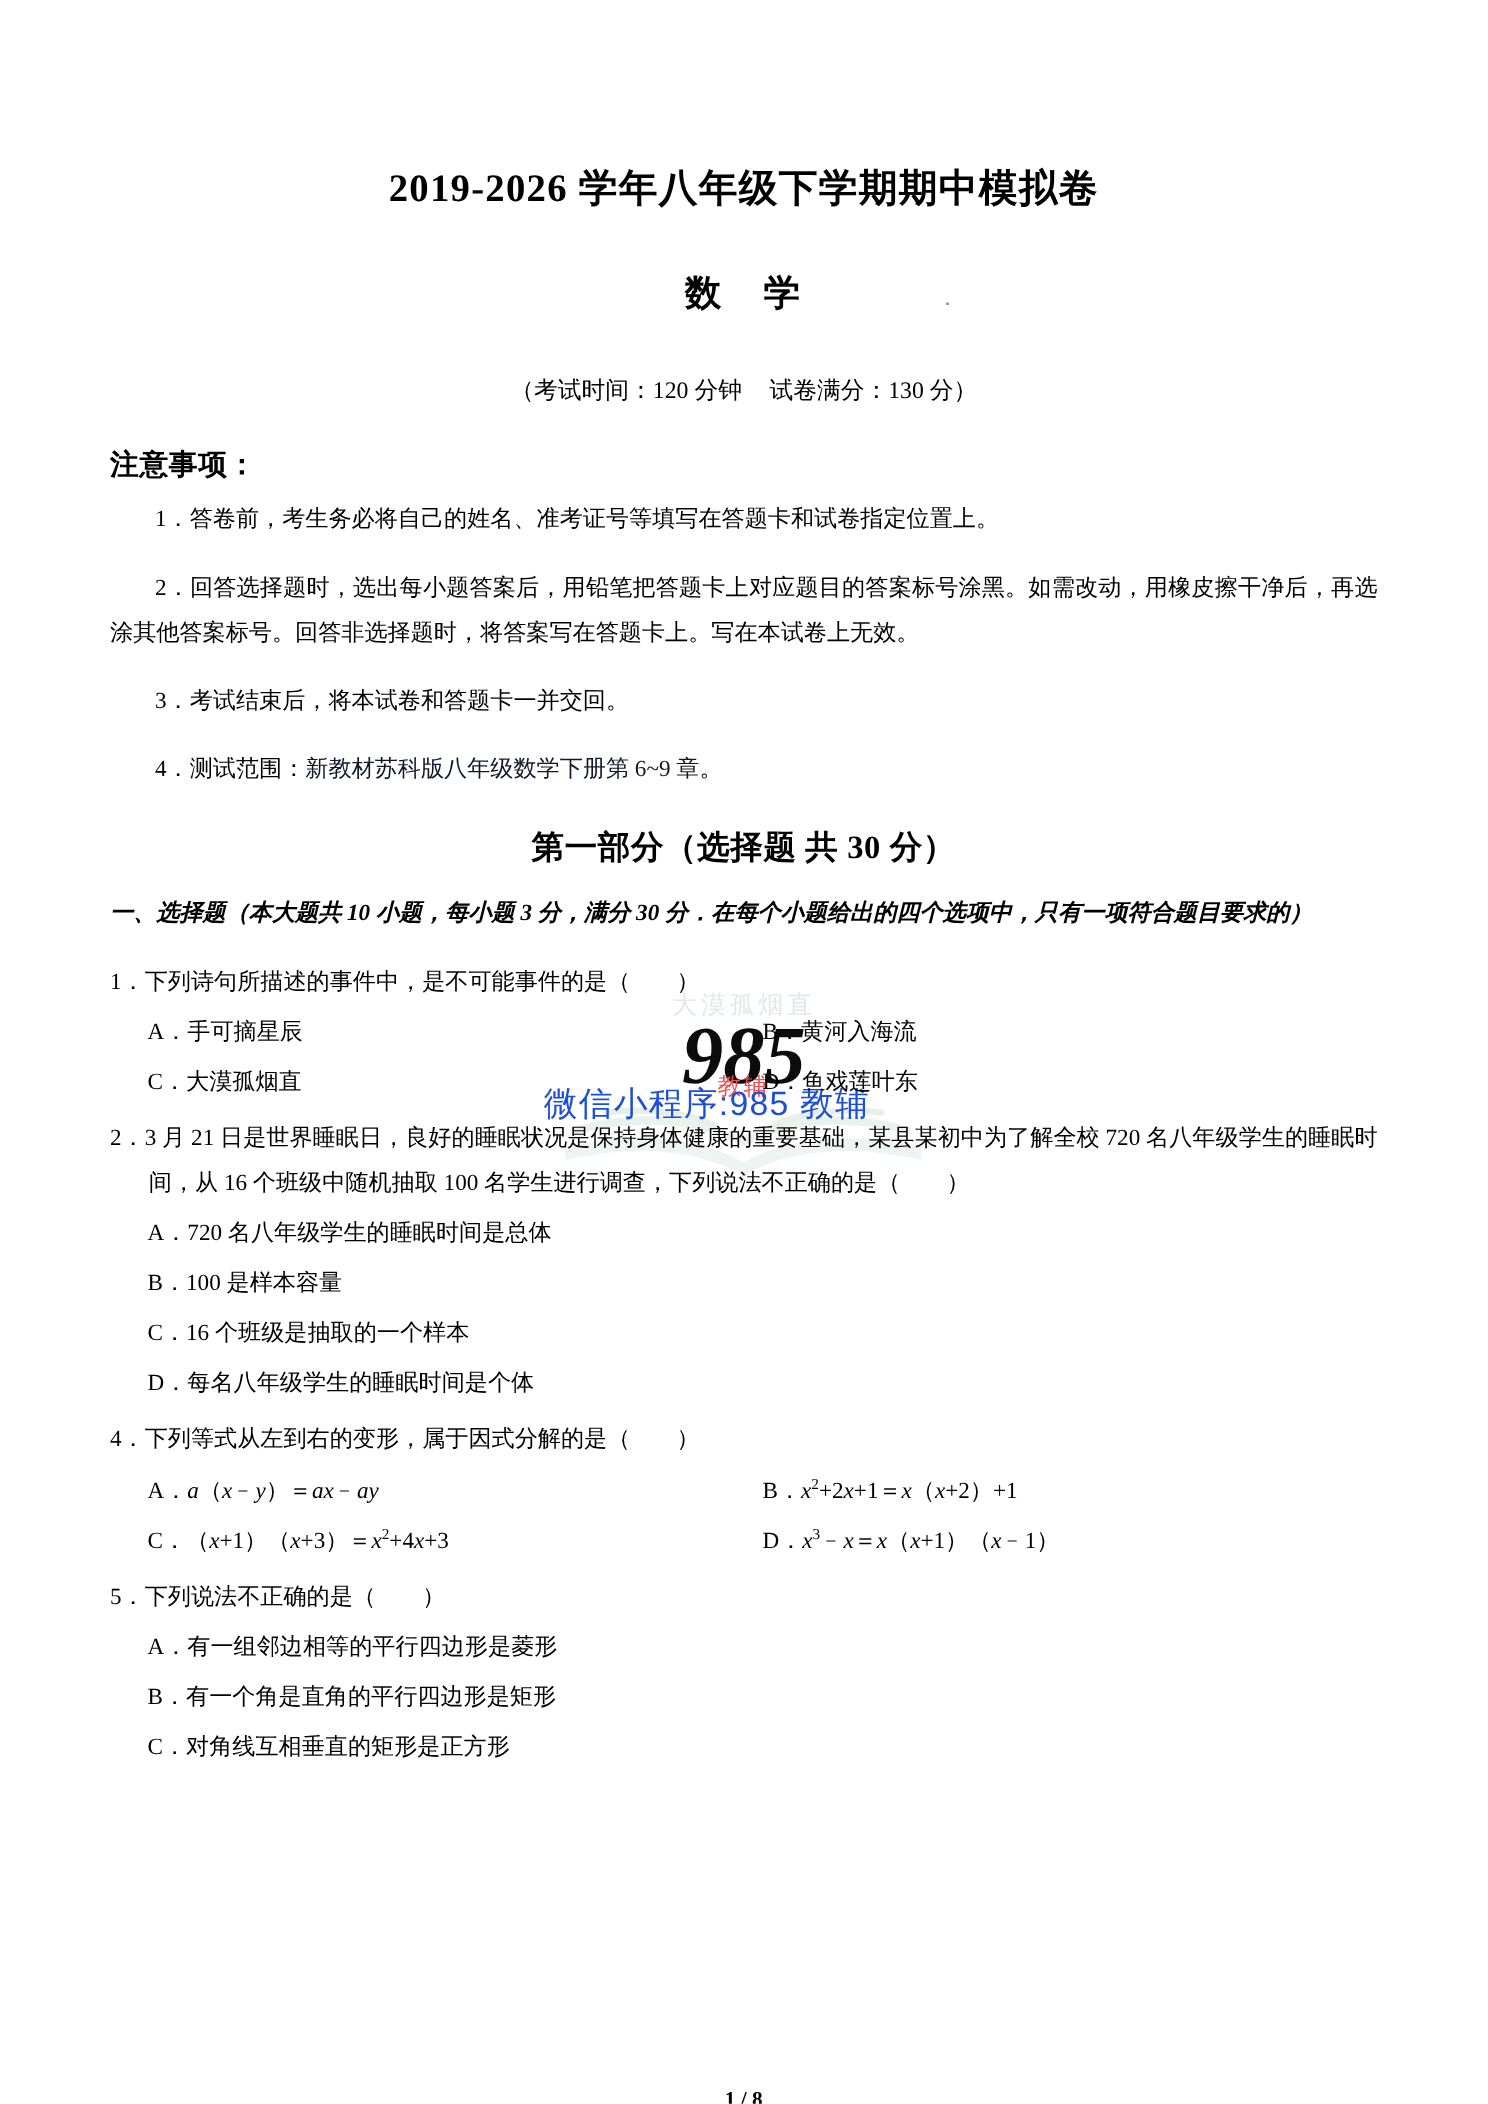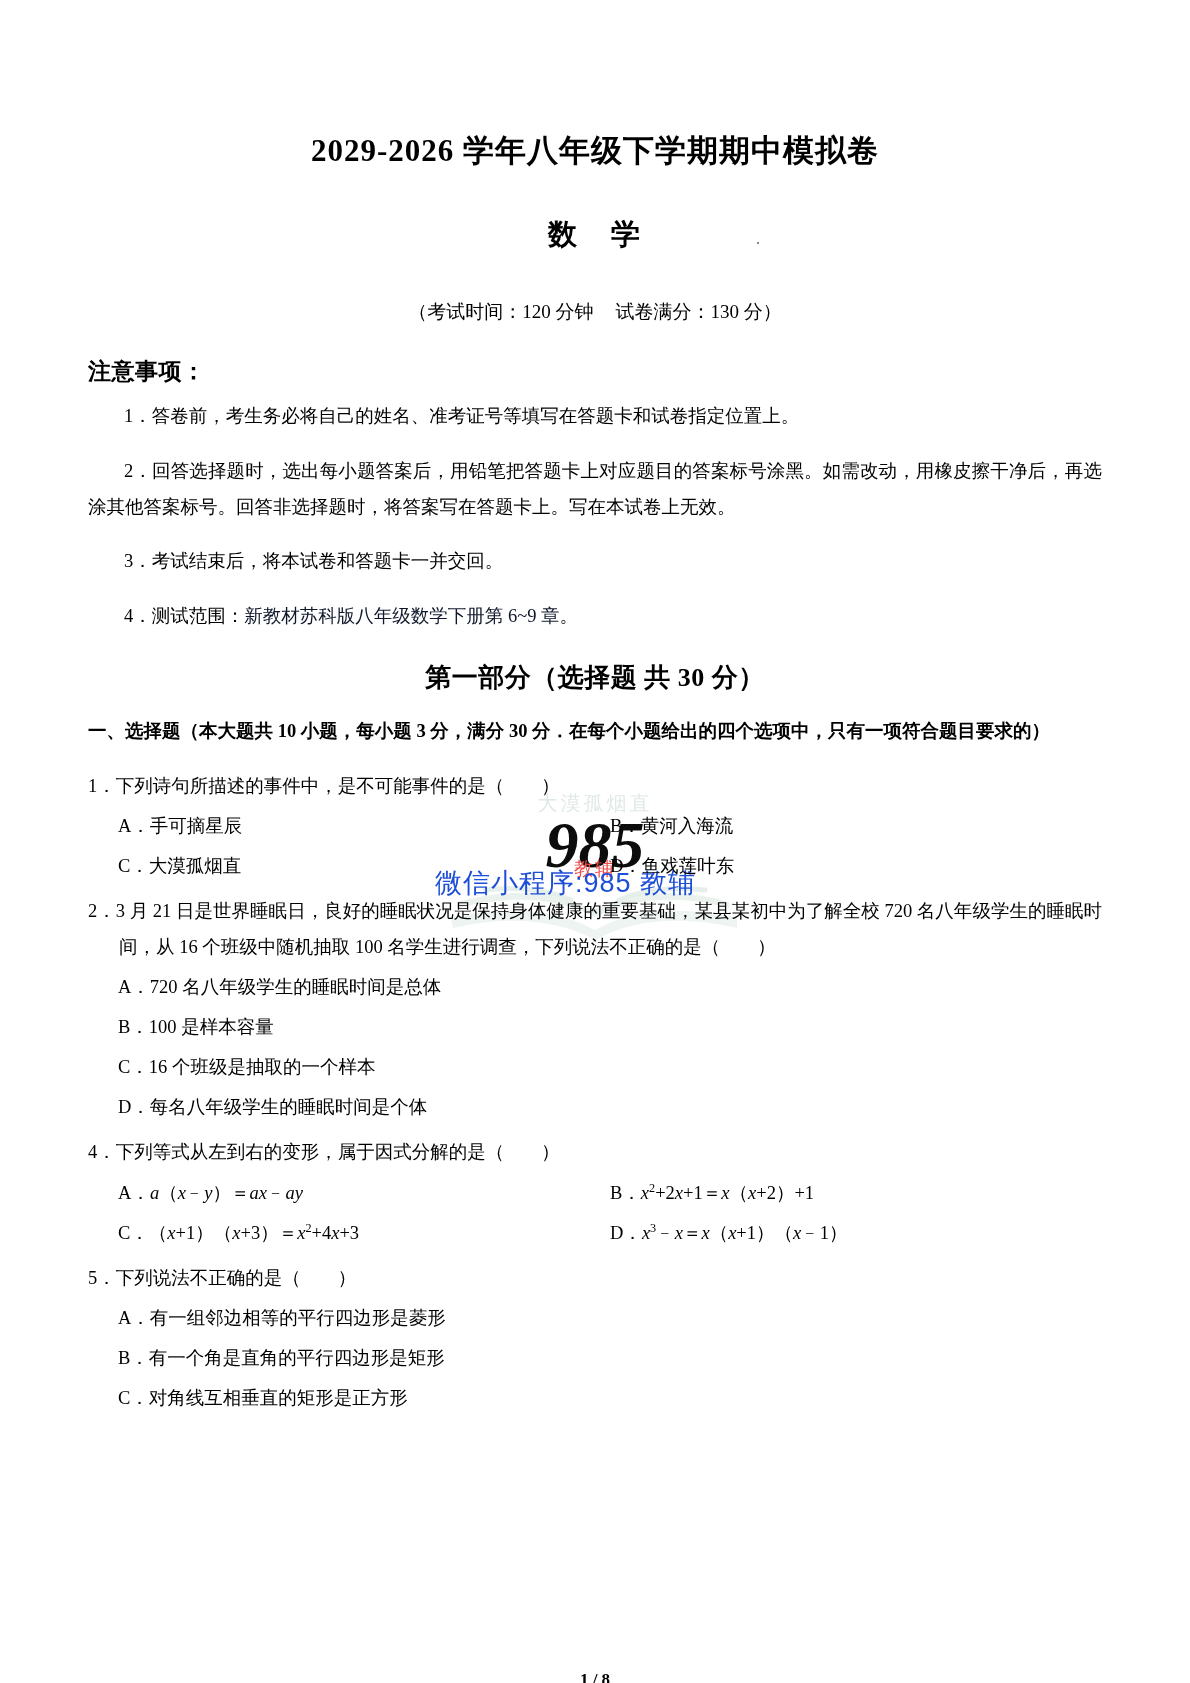--- a/index.html
+++ b/index.html
@@ -135,20 +135,21 @@
     font-size: 26px;
     font-weight: bold;
     margin-top: 26px;
     letter-spacing: 0.5px;
   }
   .group-intro {
     font-size: 18.5px;
     font-weight: bold;
     line-height: 1.95;
     text-align: justify;
+    font-style: italic;
   }
 
   .q {
     font-size: 18.5px;
     line-height: 1.95;
     margin-top: 9px;
     text-align: justify;
   }
   .q-stem { }
   .hang {
@@ -206,21 +207,21 @@
         </svg>
       </div>
     </div>
     <div class="wm-diag">微信小程序:985 教辅</div>
   </div>
 
   <div class="dot-top"></div>
 
   <div class="content">
 
-    <h1 class="title">2029-2026 学年八年级下学期期中模拟卷</h1>
+    <h1 class="title">2019-2026 学年八年级下学期期中模拟卷</h1>
 
     <div class="subject">
       <span>数</span><span class="gap"></span><span>学</span>
     </div>
 
     <div class="examinfo">
       <span>（考试时间：120 分钟</span><span class="sp"></span><span>试卷满分：130 分）</span>
     </div>
 
     <div class="notice-title">注意事项：</div>

